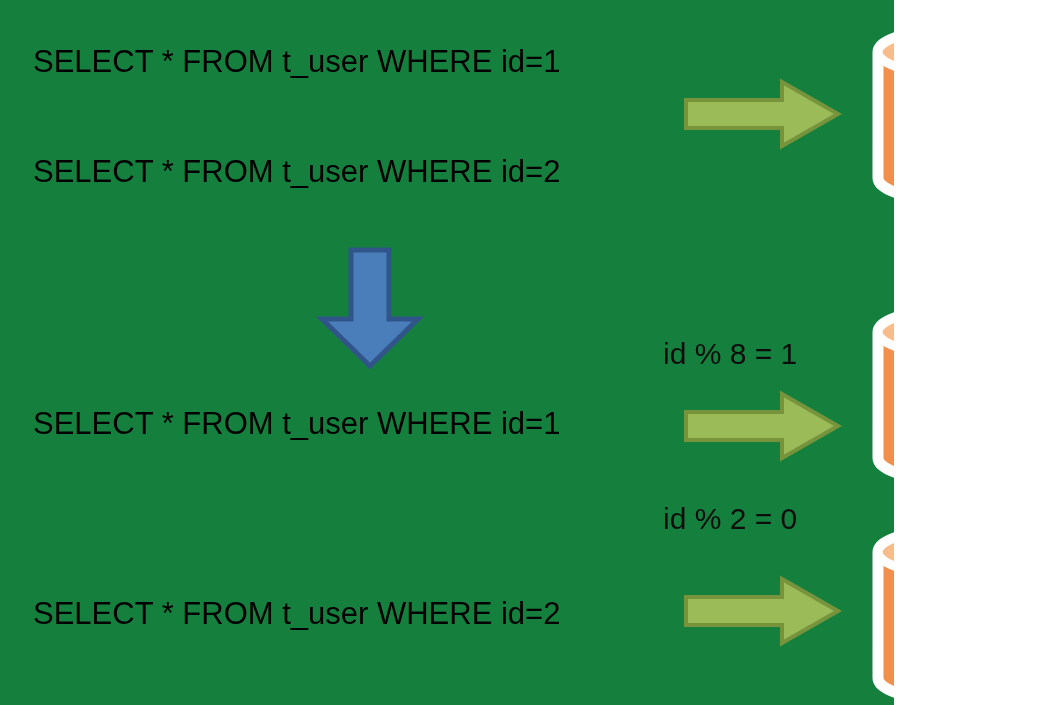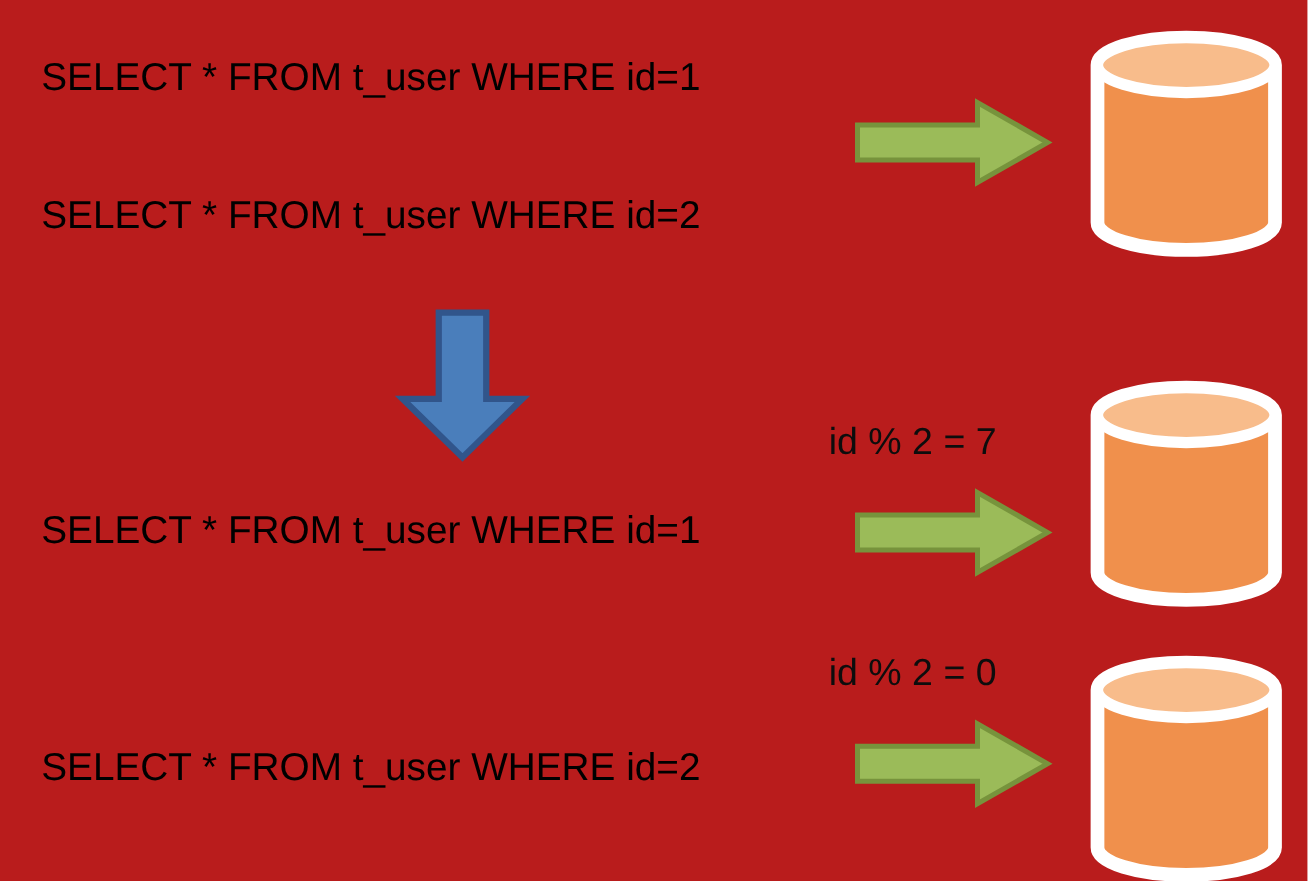--- a/index.html
+++ b/index.html
@@ -5,23 +5,23 @@
   html, body {
     margin: 0;
     padding: 0;
     background: #ffffff;
   }
   body {
     font-family: "Liberation Sans", sans-serif;
   }
   #canvas {
     position: relative;
-    width: 1046px;
+    width: 894px;
     height: 705px;
-    background: #b91c1c;
+    background: #15803d;
     overflow: hidden;
   }
   .sql-text {
     position: absolute;
     font-family: "Liberation Sans", sans-serif;
     font-size: 31px;
     line-height: 1;
     color: #000000;
     white-space: nowrap;
     letter-spacing: 0px;
@@ -78,40 +78,40 @@
   </div>
 
   <div class="blue-arrow" style="left:318px; top:247px; width:104px; height:122px;">
     <svg width="104" height="122" viewBox="0 0 104 122">
       <polygon points="33,3 71,3 71,72 100,72 52,119 4,72 33,72" fill="#4A7EBB" stroke="#31558B" stroke-width="5" stroke-linejoin="miter"></polygon>
     </svg>
   </div>
 
   <div class="sql-text" style="left:33px; top:408px;">SELECT * FROM t_user WHERE id=1</div>
 
-  <div class="mod-label" style="left:663px; top:339px;">id % 2 = 7</div>
+  <div class="mod-label" style="left:663px; top:339px;">id % 8 = 1</div>
 
   <div class="green-arrow" style="left:684px; top:392px; width:156px; height:68px;">
     <svg width="156" height="68" viewBox="0 0 156 68">
       <polygon points="2,20 98,20 98,2 154,34 98,66 98,48 2,48" fill="#9BBB59" stroke="#77933C" stroke-width="4" stroke-linejoin="miter"></polygon>
     </svg>
   </div>
 
   <div class="cylinder" style="left:866px; top:302px; width:166px; height:186px;">
     <svg width="166" height="186" viewBox="0 0 166 186">
       <g>
         <path d="M12,30 A71,22 0 0 1 154,30 L154,156 A71,22 0 0 1 12,156 Z" fill="#F0904C" stroke="#FFFFFF" stroke-width="11" stroke-linejoin="round"></path>
         <ellipse cx="83" cy="30" rx="71" ry="22" fill="#F8BC8B" stroke="#FFFFFF" stroke-width="9"></ellipse>
       </g>
     </svg>
   </div>
 
   <div class="sql-text" style="left:33px; top:598px;">SELECT * FROM t_user WHERE id=2</div>
 
-  <div class="mod-label" style="left:663px; top:524px;">id % 2 = 0</div>
+  <div class="mod-label" style="left:663px; top:504px;">id % 2 = 0</div>
 
   <div class="green-arrow" style="left:684px; top:577px; width:156px; height:68px;">
     <svg width="156" height="68" viewBox="0 0 156 68">
       <polygon points="2,20 98,20 98,2 154,34 98,66 98,48 2,48" fill="#9BBB59" stroke="#77933C" stroke-width="4" stroke-linejoin="miter"></polygon>
     </svg>
   </div>
 
   <div class="cylinder" style="left:866px; top:522px; width:166px; height:186px;">
     <svg width="166" height="186" viewBox="0 0 166 186">
       <g>

